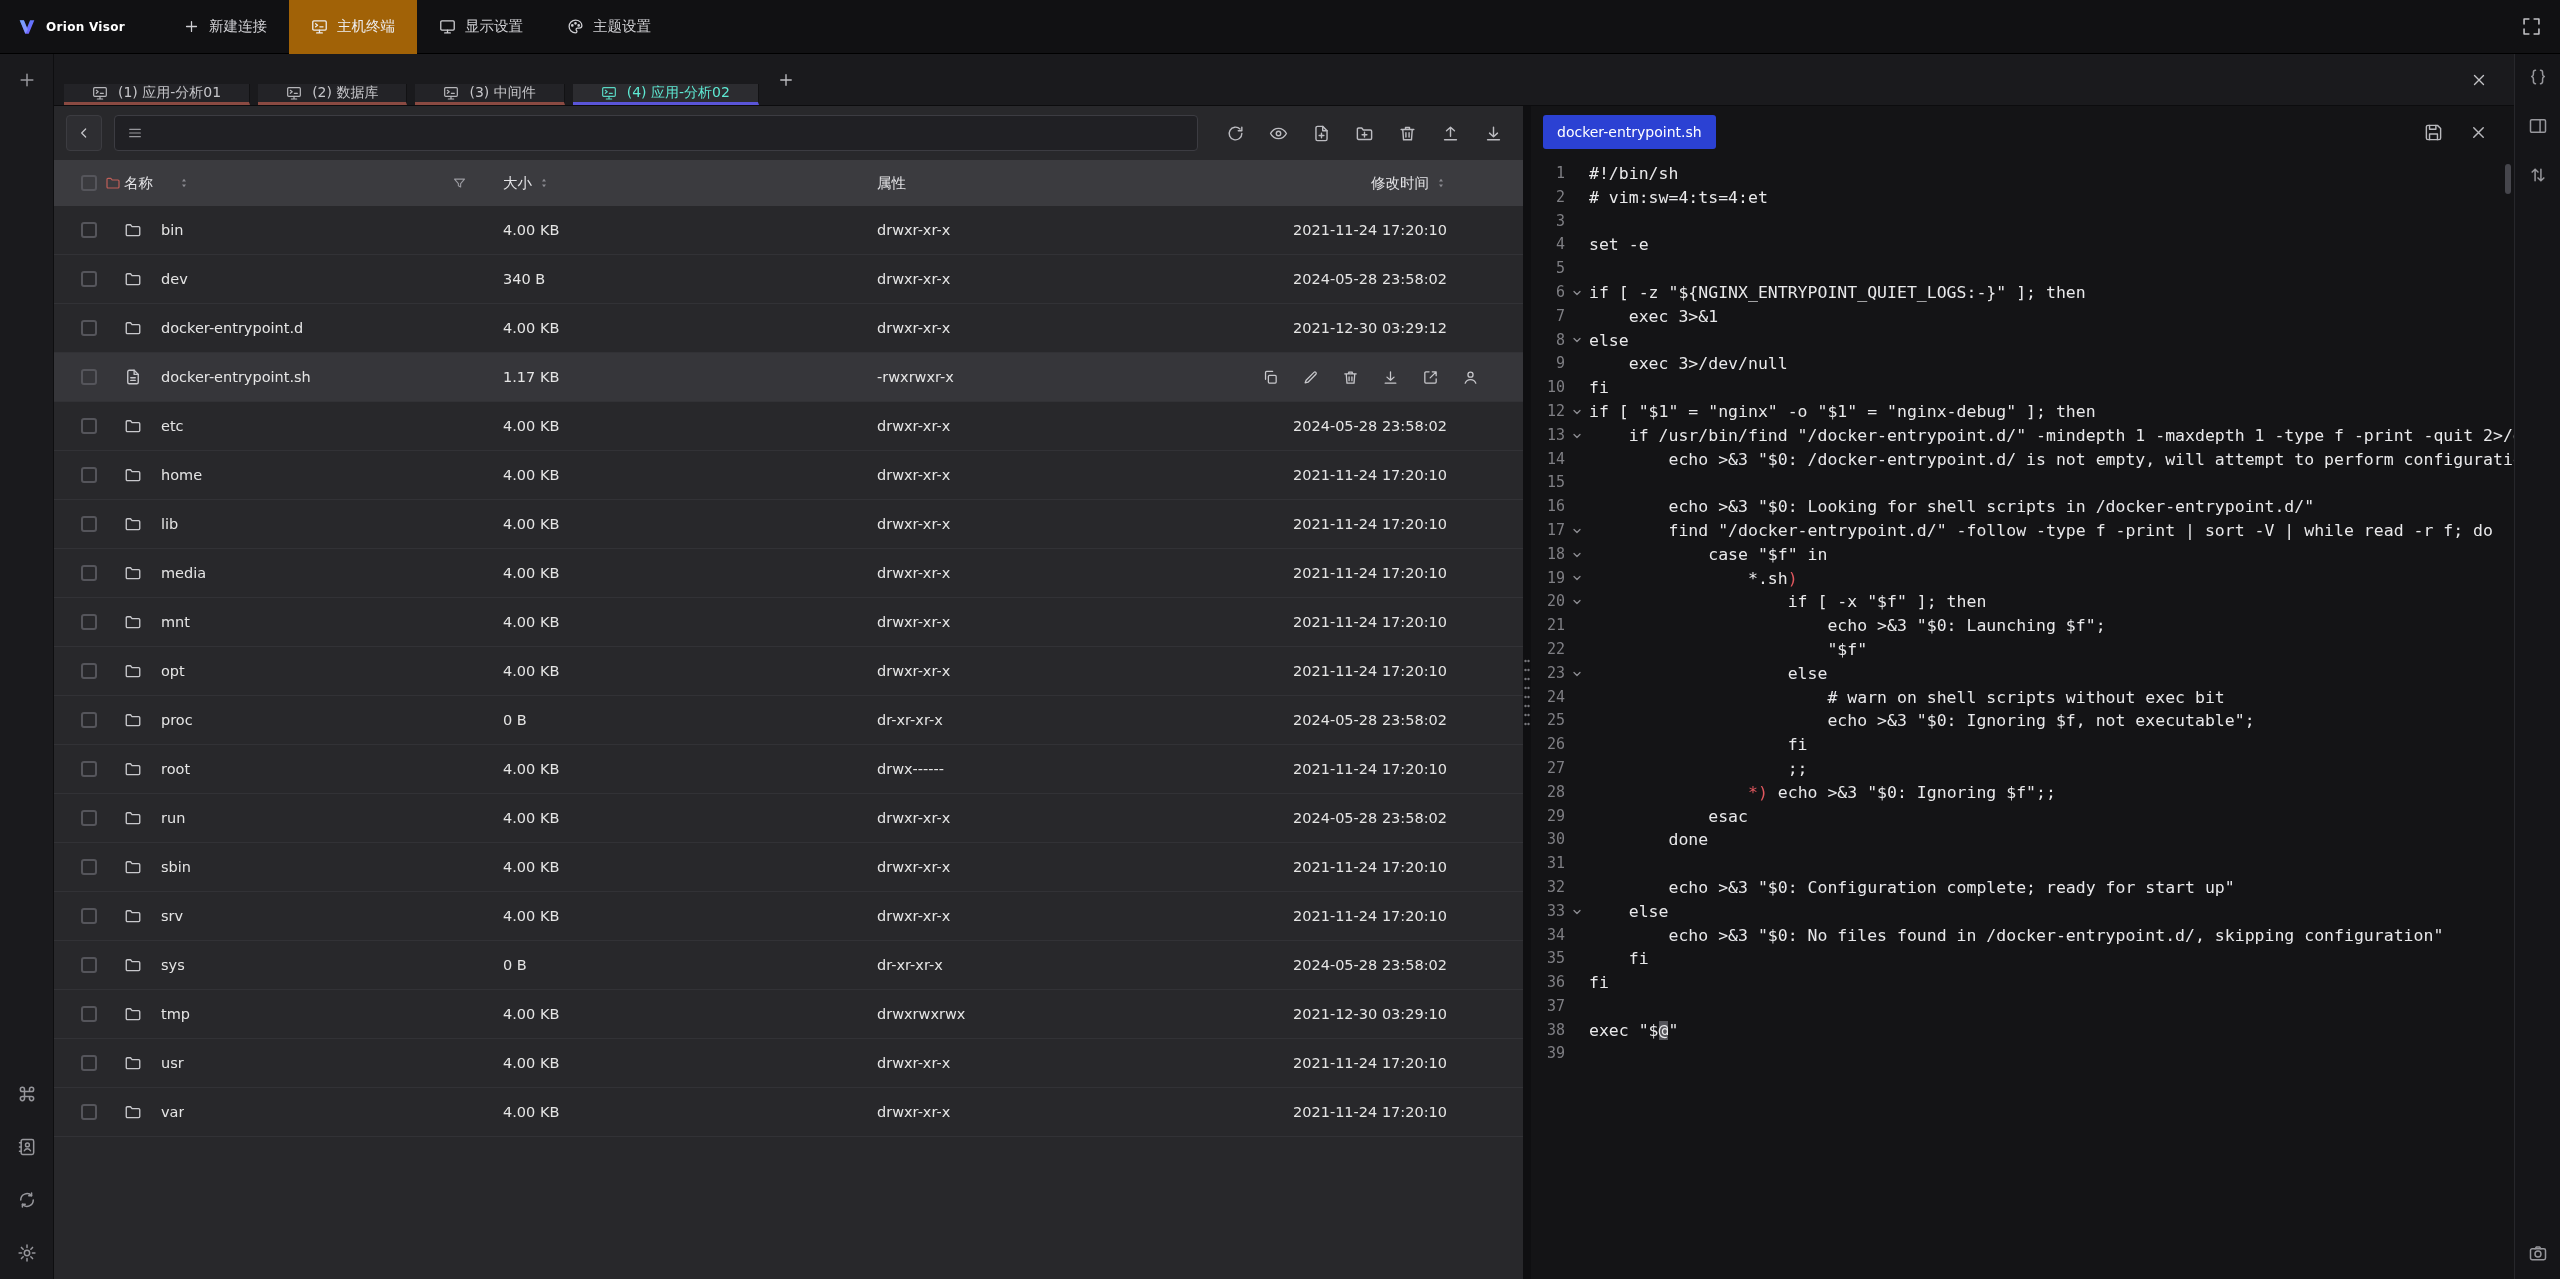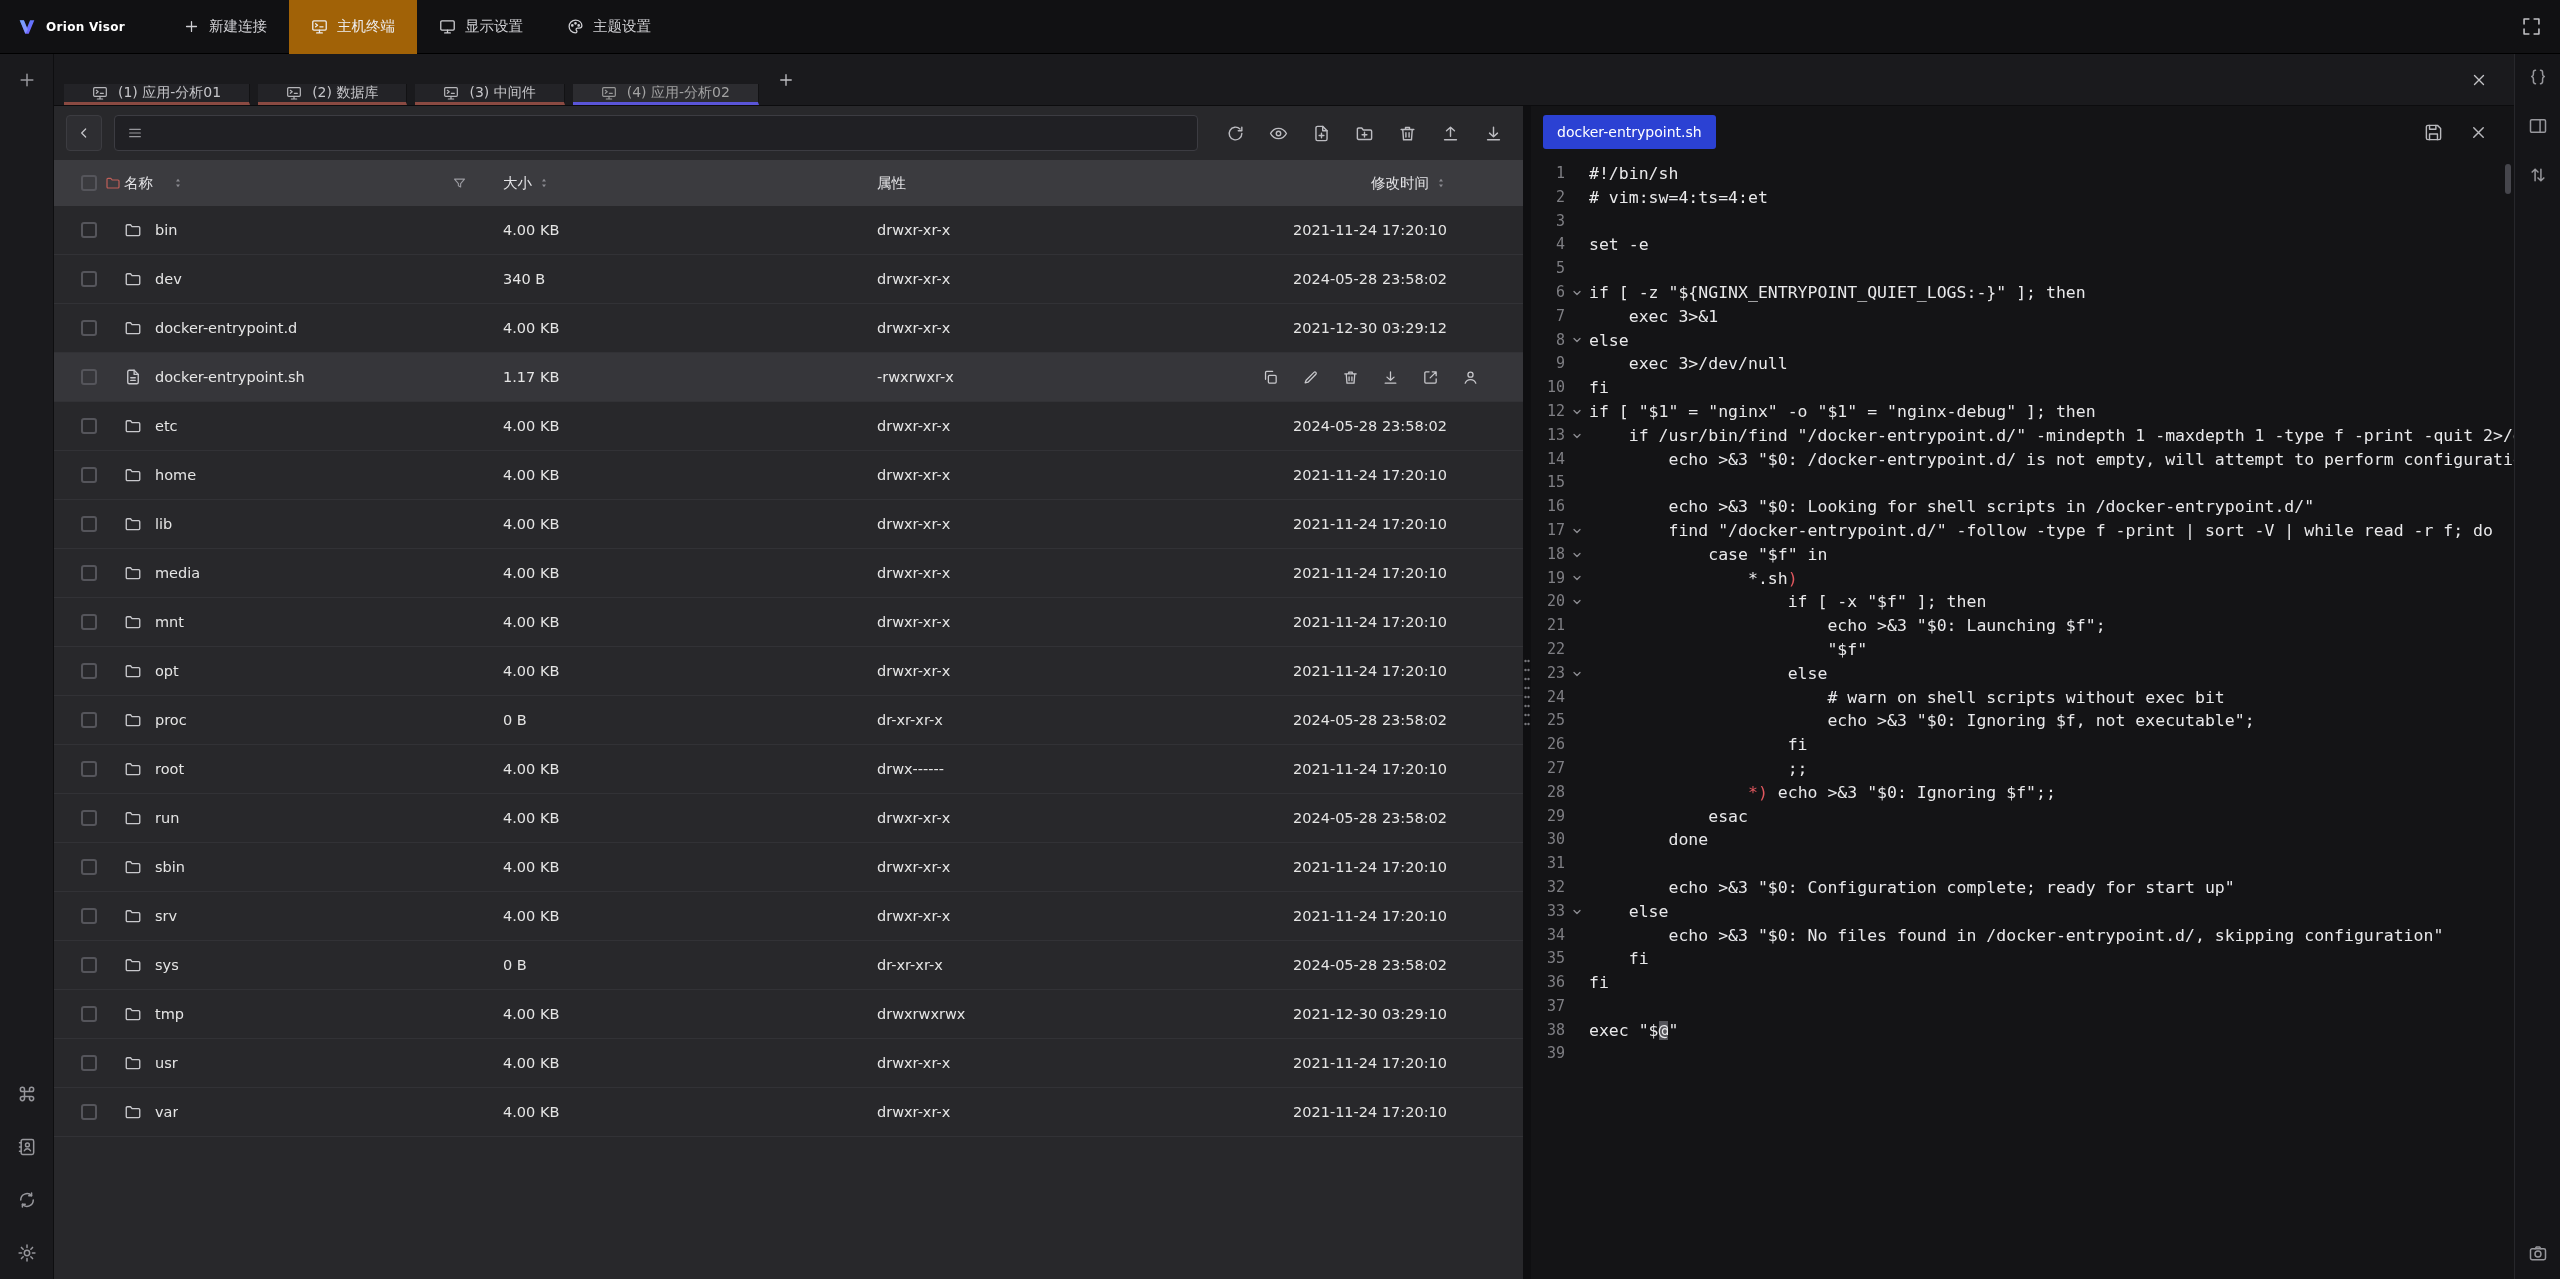--- a/index.html
+++ b/index.html
@@ -37,21 +37,21 @@
 
   .center{flex:1;display:flex;flex-direction:column;min-width:0;}
 
   
   .tabbar{height:52px;flex:0 0 52px;background:#1a1a1d;display:flex;align-items:stretch;
     border-bottom:1px solid #0c0c0e;}
   .tabs{display:flex;align-items:flex-end;margin-left:10px;gap:8px;}
   .tab{display:flex;align-items:center;gap:10px;padding:0 28px;background:#232327;
     border-right:1px solid #121214;border-bottom:3px solid transparent;font-size:14px;
     color:#c6c6ca;cursor:pointer;white-space:nowrap;}
-  .tab.active{background:#2c2c30;color:#a3a3a3;}
+  .tab.active{background:#2c2c30;color:#5eead4;}
   .tab .ic svg{width:16px;height:16px;opacity:.9;}
   .tab-add{margin-left:18px;color:#bdbdc1;cursor:pointer;align-self:center;}
   .tab-add svg{width:18px;height:18px;}
   .tab-spacer{flex:1;}
   .tab-close{margin-right:26px;color:#c3c3c7;cursor:pointer;align-self:center;}
   .tab-close svg{width:18px;height:18px;}
 
   
   .content{flex:1;display:flex;min-height:0;background:#141416;}
 
@@ -69,21 +69,21 @@
   .fb-actions .ic{cursor:pointer;}
   .fb-actions .ic svg{width:19px;height:19px;}
 
   .fb-table{flex:1;overflow:hidden;font-size:14.5px;}
   .fb-head,.fb-row{display:grid;grid-template-columns:70px 379px 374px 352px 1fr;align-items:center;}
   .fb-head{height:46px;background:#3b3b3f;color:#e4e4e7;}
   .fb-row{height:49px;border-bottom:1px solid #323236;color:#e5e5e5;cursor:default;}
   .fb-row.active{background:#36363a;}
   .cell{display:flex;align-items:center;min-width:0;}
   .c1{padding-left:27px;gap:8px;}
-  .c2{gap:13px;padding-right:14px;}
+  .c2{gap:19px;padding-right:14px;}
   .c5.right{justify-content:flex-end;padding-right:76px;}
   .c5.acts{justify-content:flex-end;padding-right:44px;gap:23px;color:#c8c8cc;}
   .acts .ic{cursor:pointer;}
   .acts .ic svg{width:17px;height:17px;}
   .cb{width:16px;height:16px;border:2px solid #55555b;border-radius:3px;background:transparent;
     flex:0 0 16px;cursor:pointer;}
   .fic{color:#c9c9cd;}
   .fic svg{width:18px;height:18px;}
   .fname{white-space:nowrap;overflow:hidden;text-overflow:ellipsis;cursor:pointer;}
   .carets{color:#8a8a90;margin-left:6px;cursor:pointer;}

